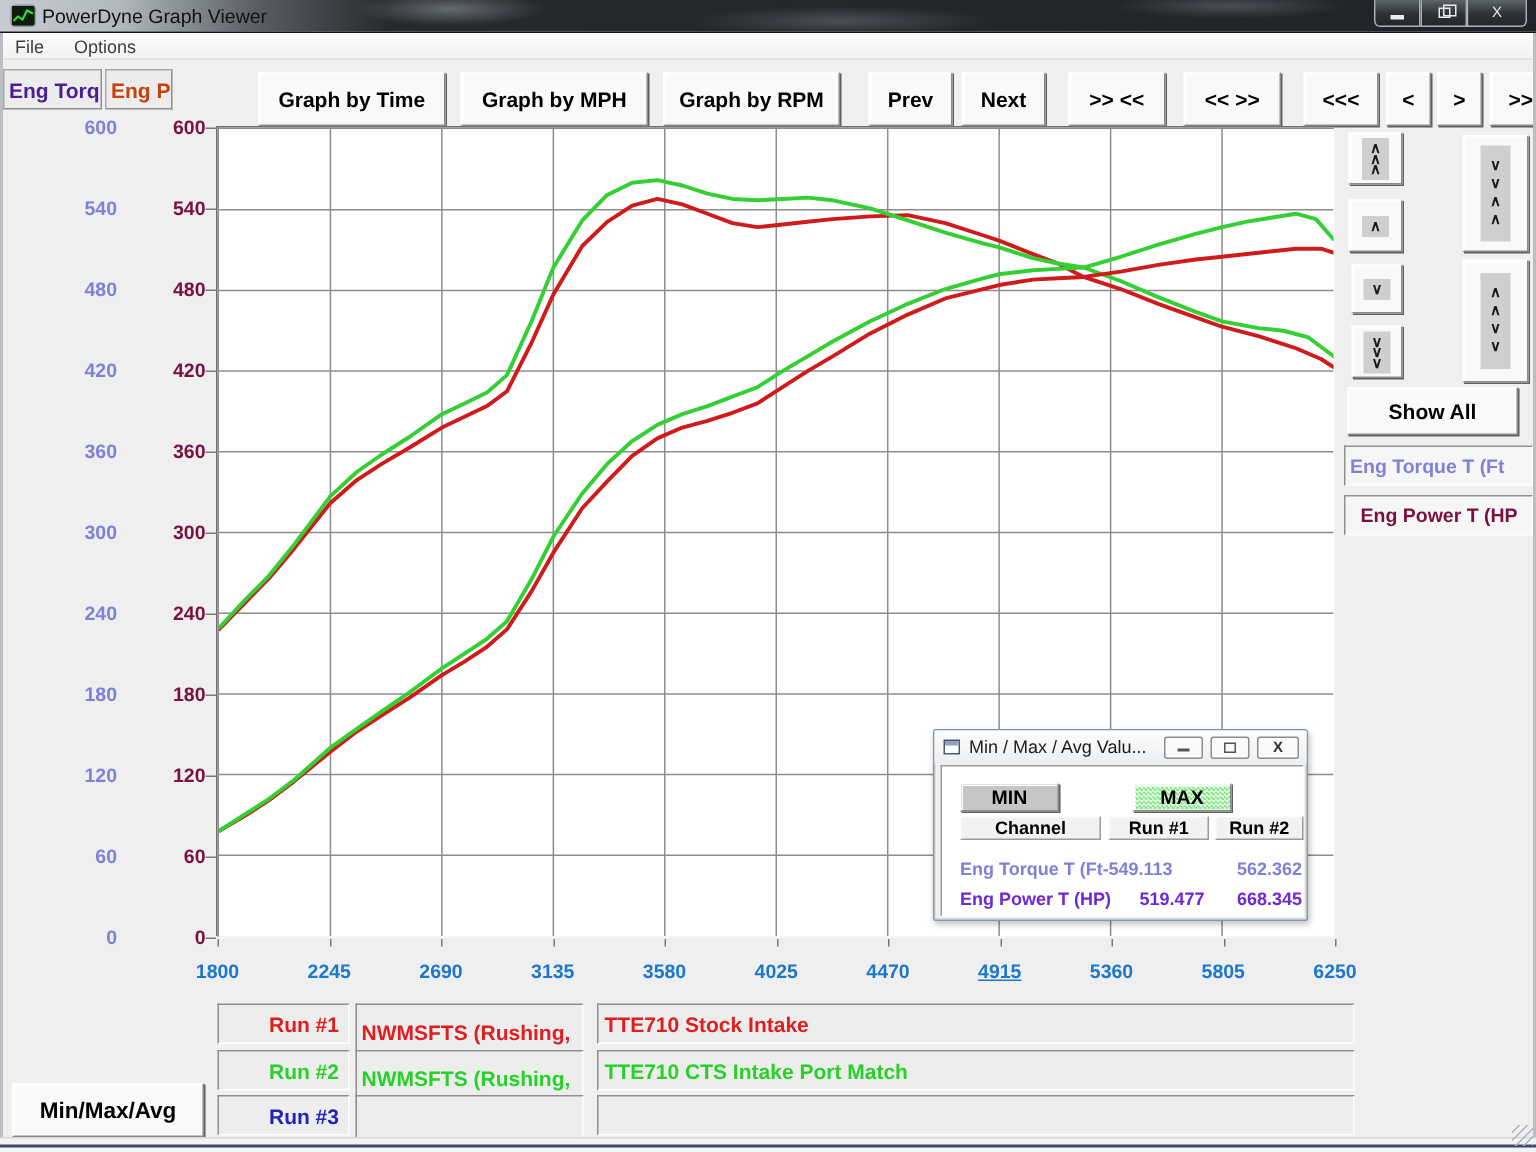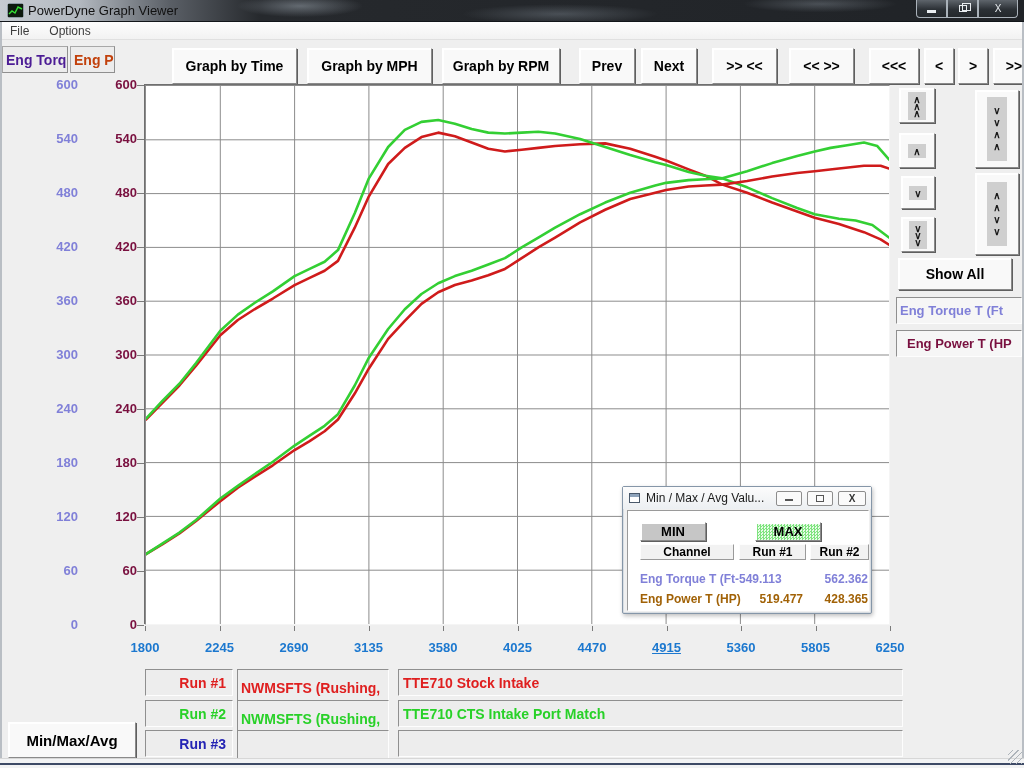--- a/index.html
+++ b/index.html
@@ -101,21 +101,21 @@
   #min-button { left:12px; top:11px; width:66px; height:19px; background:#c6c6c6;
     font-size:13px; }
   #max-button { left:127px; top:11px; width:66px; height:19px; font-size:13px;
     background-image:repeating-conic-gradient(#7fe47f 0% 25%, #e8fbe8 0% 50%);
     background-size:3px 3px; }
   .mm-hdr { top:33px; height:16px; background:#f2f2f2; border:1px solid #9a9a9a;
     border-top-color:#fdfdfd; border-left-color:#fdfdfd; font-size:12px; font-weight:bold;
     display:flex; align-items:center; justify-content:center; }
   .mm-cell { position:absolute; font-size:12px; font-weight:bold; white-space:nowrap; overflow:hidden; }
   .mm-torque { color:#8080d8; }
-  .mm-power  { color:#a16207; }
+  .mm-power  { color:#6d28d9; }
 
   
   .sunken { background:#ededed; border:1px solid #8f8f8f;
     border-right-color:#fdfdfd; border-bottom-color:#fdfdfd;
     overflow:hidden; white-space:nowrap; display:flex; align-items:center; }
   #engine-speed-box { left:8px; top:669px; width:130px; height:27px;
     color:#1c78cf; font-weight:bold; font-size:14px; padding-left:4px; }
   .runlab { left:145px; width:88px; height:27px; justify-content:flex-end;
     padding-right:6px; font-weight:bold; font-size:14px; }
   .filebox { left:237px; width:152px; height:37px; padding-left:3px; font-weight:bold; font-size:14px; }
@@ -307,21 +307,21 @@
       <div id="min-button" class="btn abs">MIN</div>
       <div id="max-button" class="btn abs">MAX</div>
       <div class="mm-hdr abs" style="left:12px;width:94px;">Channel</div>
       <div class="mm-hdr abs" style="left:111px;width:67px;">Run #1</div>
       <div class="mm-hdr abs" style="left:182px;width:59px;">Run #2</div>
       <div class="mm-cell mm-torque" style="left:12px;top:61px;width:100px;">Eng Torque T (Ft-</div>
       <div class="mm-cell mm-torque" style="left:111px;top:61px;width:64px;text-align:left;">549.113</div>
       <div class="mm-cell mm-torque" style="left:180px;top:61px;width:60px;text-align:right;">562.362</div>
       <div class="mm-cell mm-power" style="left:12px;top:81px;width:104px;">Eng Power T (HP)</div>
       <div class="mm-cell mm-power" style="left:111px;top:81px;width:64px;text-align:right;">519.477</div>
-      <div class="mm-cell mm-power" style="left:180px;top:81px;width:60px;text-align:right;">428.365</div>
+      <div class="mm-cell mm-power" style="left:180px;top:81px;width:60px;text-align:right;">668.345</div>
     </div>
   </div>
 
 
   <div class="sunken runlab row1 c-red abs">Run #1</div>
   <div class="sunken filebox row1 c-red abs">NWMSFTS (Rushing,</div>
   <div class="sunken descbox row1 c-red abs">TTE710 Stock Intake</div>
 
   <div class="sunken runlab row2 c-green abs">Run #2</div>
   <div class="sunken filebox row2 c-green abs">NWMSFTS (Rushing,</div>

